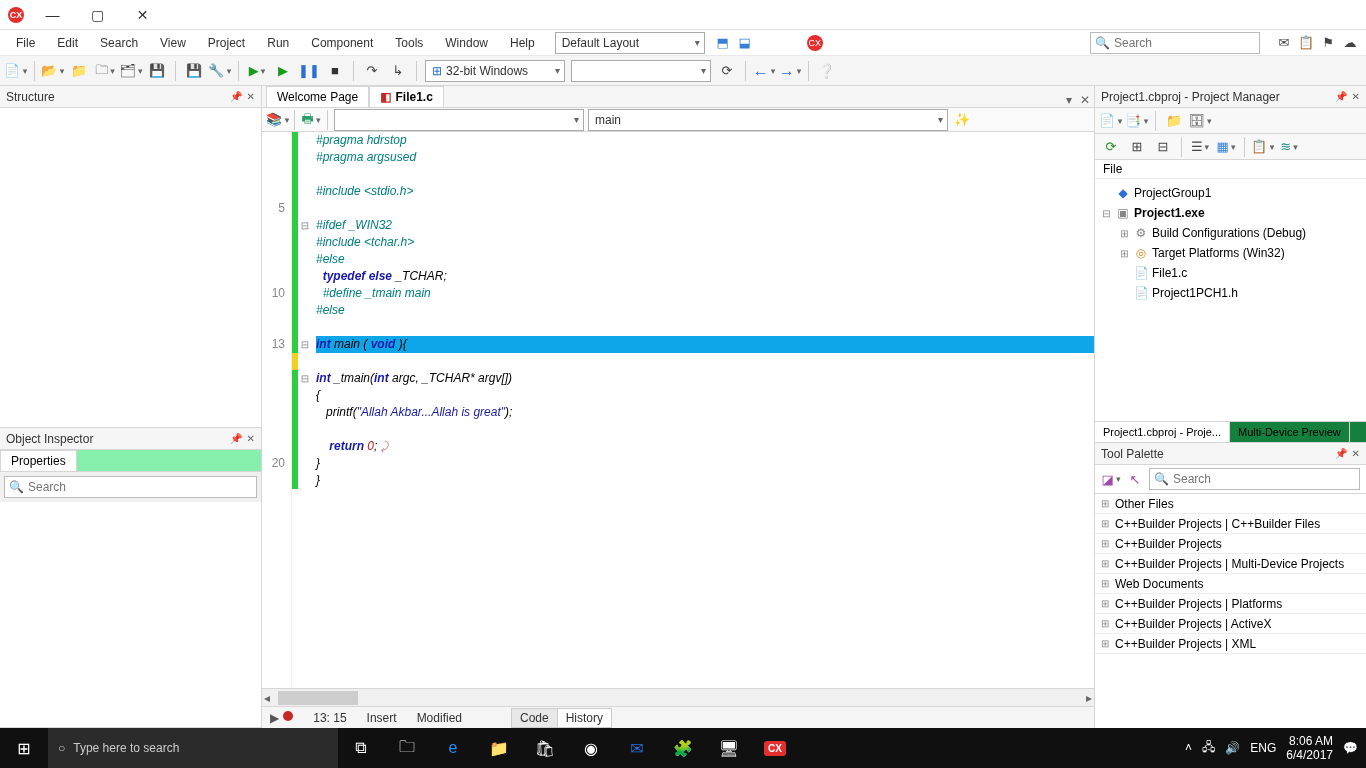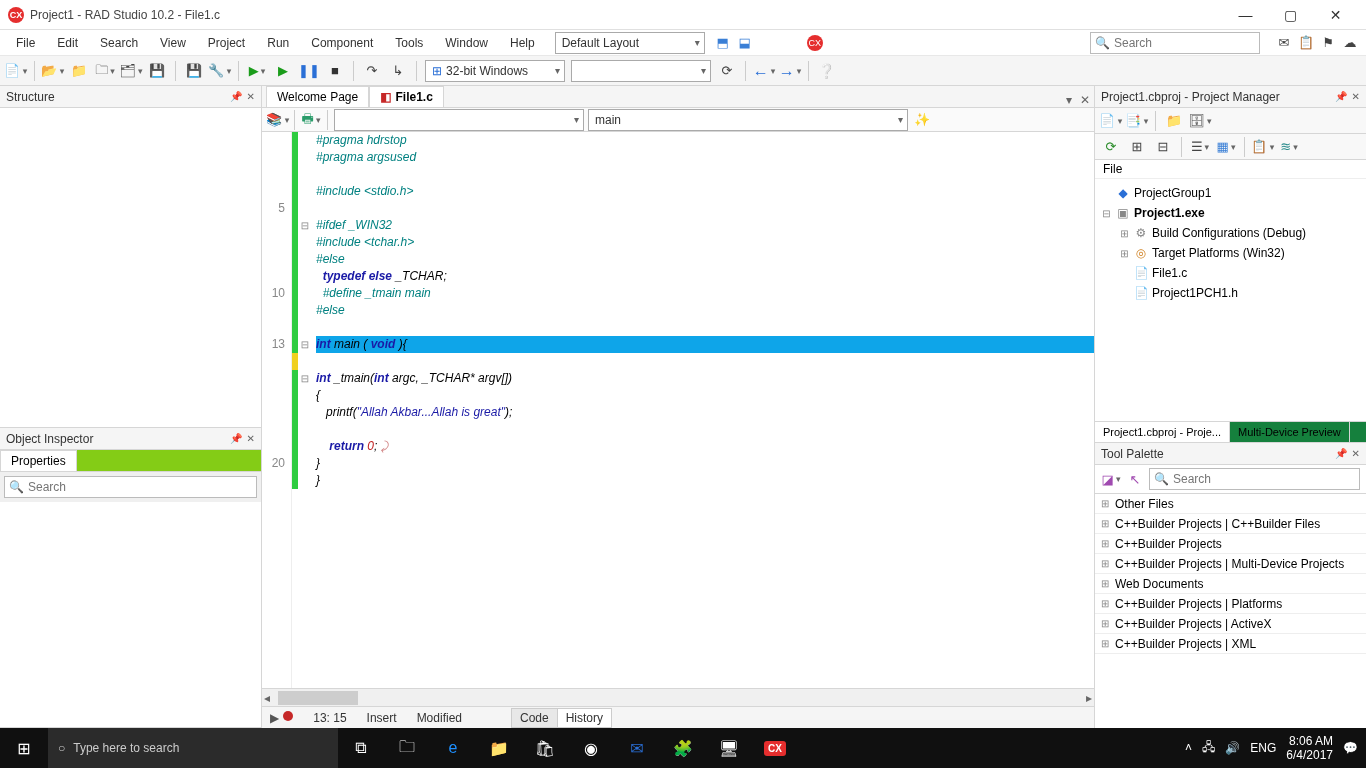--- a/index.html
+++ b/index.html
@@ -21,21 +21,21 @@
 .searchbox { display: flex; align-items: center; border: 1px solid #bbb; background: #fff; height: 22px; padding: 0 4px; }
 .searchbox .mag { color: #888; margin-right: 4px; }
 .searchbox input { border: none; outline: none; font-size: 12px; background: transparent; }
 .main-area { display: flex; height: calc(768px - 30px - 26px - 30px - 40px); }
 .left-col { width: 262px; display: flex; flex-direction: column; border-right: 1px solid #d6d6d6; }
 .panel-head { height: 22px; background: #f5f5f5; display: flex; align-items: center; padding: 0 6px; border-bottom: 1px solid #d6d6d6; color: #333; }
 .panel-head .title { flex: 1; }
 .panel-head .pin, .panel-head .x { font-size: 10px; color: #666; margin-left: 4px; }
 .panel-body { flex: 1; background: #fff; border-bottom: 1px solid #d6d6d6; }
 .obj-insp { height: 300px; display: flex; flex-direction: column; }
-.tabrow { display: flex; border-bottom: 1px solid #d6d6d6; background: #84cc16; }
+.tabrow { display: flex; border-bottom: 1px solid #d6d6d6; background: #86efac; }
 .tabrow .tab { padding: 3px 10px; border: 1px solid #d6d6d6; border-bottom: none; background: #fff; margin-right: 2px; }
 .center-col { flex: 1; display: flex; flex-direction: column; background: #fff; }
 .ed-tabs { height: 22px; display: flex; align-items: flex-end; background: #f5f5f5; border-bottom: 1px solid #d6d6d6; padding-left: 4px; }
 .ed-tab { padding: 3px 10px; border: 1px solid #d6d6d6; border-bottom: none; background: #fff; display: flex; align-items: center; gap: 4px; font-size: 11px; }
 .ed-tab.active { background: #fff; font-weight: bold; }
 .ed-tabs .spacer { flex: 1; }
 .ed-tabs .tabctrl { padding: 0 4px; color: #666; font-size: 12px; }
 .ed-toolbar { height: 24px; display: flex; align-items: center; gap: 4px; padding: 0 6px; border-bottom: 1px solid #d6d6d6; background: #fafafa; }
 .code-area { flex: 1; display: flex; font-family: Consolas, monospace; font-size: 13px; background: #fff; overflow: hidden; }
 .gutter { display: flex; }
@@ -83,21 +83,20 @@
 .taskbar .ticon { width: 46px; height: 40px; display: flex; align-items: center; justify-content: center; font-size: 16px; }
 .taskbar .tray { margin-left: auto; display: flex; align-items: center; gap: 10px; padding-right: 8px; font-size: 11px; }
 .taskbar .clock { text-align: right; line-height: 14px; }
 .dd::after{content:"▾"; color:#666; font-size:9px; margin-left:2px;}
 </style>
 </head>
 <body>
 
 <div class="titlebar">
   <div class="app-icon">CX</div>
-  <div class="title">Project1 - RAD Studio 10.2 - File1.c</div>
   <div class="win-btn">—</div>
   <div class="win-btn">▢</div>
   <div class="win-btn">✕</div>
 </div>
 
 <div class="menubar">
   <span class="mi">File</span>
   <span class="mi">Edit</span>
   <span class="mi">Search</span>
   <span class="mi">View</span>
@@ -193,21 +192,21 @@
       <span class="spacer"></span>
       <span class="tabctrl">▾</span>
       <span class="tabctrl">✕</span>
     </div>
     <div class="ed-toolbar">
       <span class="tb-btn dd">📚</span>
       <span class="tb-sep"></span>
       <span class="tb-btn dd" style="color:#2a9c6a">🖶</span>
       <span class="tb-sep"></span>
       <span class="combo" style="width:250px"></span>
-      <span class="combo" style="width:320px">main</span>
+      <span class="combo" style="width:360px">main</span>
       <span class="tb-btn" style="color:#d48b20">✨</span>
     </div>
     <div class="code-area">
       <div class="gutter">
         <div class="line-nums" id="lnums">
             <div></div>
             <div></div>
             <div></div>
             <div></div>
             <div>5</div>

